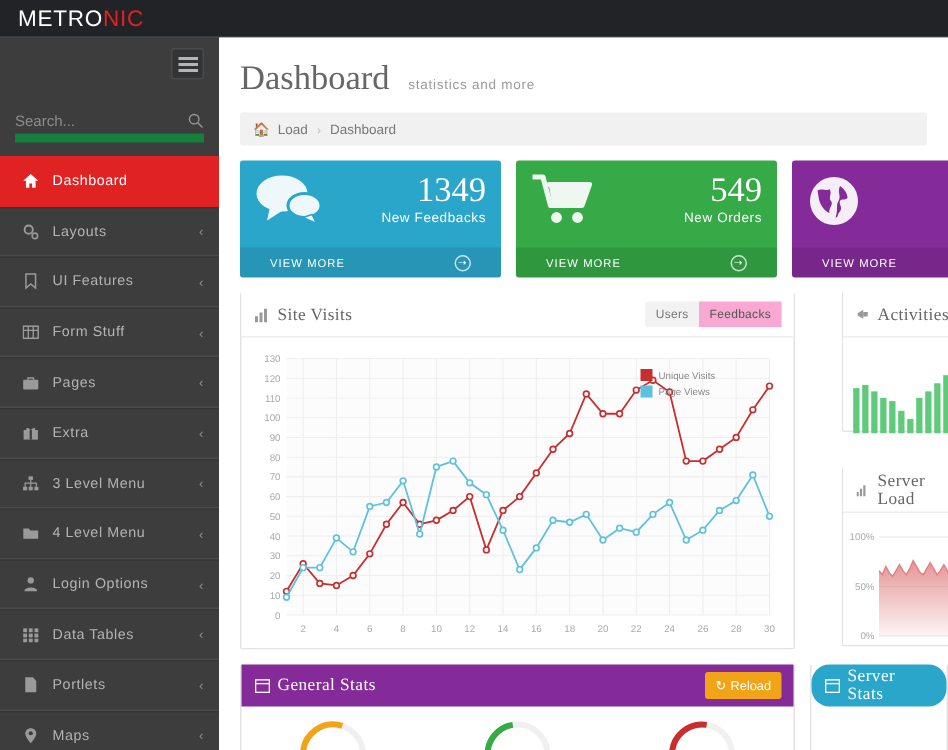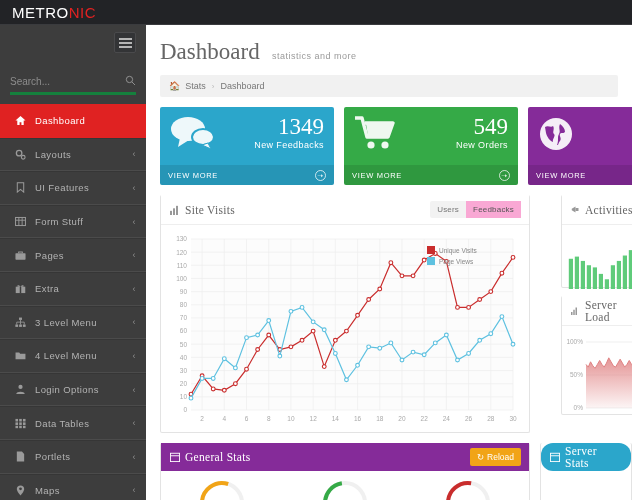--- a/index.html
+++ b/index.html
@@ -34,21 +34,21 @@
     position: absolute; right: 10px; top: 7px;
     width: 22px; height: 21px; background: #333436;
     border: 1px solid #4a4a4c; border-radius: 2px;
     display: flex; flex-direction: column; justify-content: center;
     align-items: center; gap: 2px; cursor: pointer;
   }
   .hamburger i { display: block; width: 13px; height: 2px; background: #b5b5b5; }
 
   .searchwrap {
     position: relative; margin: 0 10px; height: 26px;
-    border-bottom: 3px solid #15803d;
+    border-bottom: 6px solid #15803d;
   }
   .searchwrap input {
     width: 100%; height: 24px; background: transparent; border: 0; outline: 0;
     color: #a5a5a5; font-size: 10px; font-family: "Liberation Sans", sans-serif;
     padding-right: 16px;
   }
   .searchwrap input::placeholder { color: #8d8d8d; }
   .search-icon {
     position: absolute; right: 0; top: 6px; width: 11px; height: 11px;
     cursor: pointer;
@@ -123,21 +123,21 @@
   }
   .tile-details { text-align: right; color: #fff; }
   .tile-number {
     font-size: 23px; line-height: 25px; font-weight: normal;
     font-family: "Liberation Serif", serif;
   }
   .tile-desc { font-size: 9px; letter-spacing: .4px; margin-top: 1px; }
   .tile-more {
     position: absolute; bottom: 0; left: 0; right: 0; height: 20px;
     background: rgba(0,0,0,0.10); display: flex; align-items: center;
-    justify-content: space-between; padding: 0 8px;
+    justify-content: space-between; padding: 0 20px;
     color: #fff; font-size: 7.5px; letter-spacing: .7px;
   }
   .circle-arrow {
     width: 11px; height: 11px; border: 1px solid rgba(255,255,255,.75);
     border-radius: 50%; display: flex; align-items: center;
     justify-content: center; font-size: 7px; line-height: 1;
   }
 
   
   .row2 { display: flex; gap: 10px; padding: 10px 0 0 14px; align-items: flex-start; }
@@ -160,21 +160,21 @@
   .tabs { display: flex; background: #f2f2f2; border-radius: 2px; }
   .tab {
     font-size: 8px; color: #777; padding: 4px 7px; cursor: pointer;
     letter-spacing: .2px;
   }
   .tab.active { background: #f9a8d4; color: #555; }
 
   .site-visits { width: 370px; }
   .chart-area { padding: 8px 6px 4px 4px; }
 
-  .right-col { width: 92px; display: flex; flex-direction: column; gap: 8px; padding-left: 21px; }
+  .right-col { width: 92px; display: flex; flex-direction: column; gap: 24px; padding-left: 21px; }
   .mini-portlet { width: 92px; }
   .mini-body { padding: 6px 0 4px 6px; height: 62px; }
   .mini-body.server { height: 88px; padding: 8px 0 4px 4px; }
 
   
   .row3 { display: flex; gap: 10px; padding: 10px 0 0 14px; }
   .gen-stats { width: 370px; }
   .srv-stats { width: 92px; }
   .ph-purple { background: #852b99; border-color: #852b99; justify-content: space-between; }
   .ph-blue { background: #2ba6cb; border-color: #2ba6cb; border-radius: 12px; }
@@ -353,21 +353,21 @@
       </div>
   </div>
 
   <div class="content">
 
     <div class="page-head">
       <h1 class="page-title">Dashboard</h1>
       <span class="page-sub">statistics and more</span>
       <div class="breadcrumb">
         <span class="home-icon">🏠</span>
-        <a>Stats</a>
+        <a>Load</a>
         <span class="sep">›</span>
         <span>Dashboard</span>
       </div>
     </div>
 
     <div class="tiles" id="tiles">
         <div class="tile blue">
           <div class="tile-body">
             <span class="tile-visual">
               <svg width="46" height="34" viewBox="0 0 46 34">

